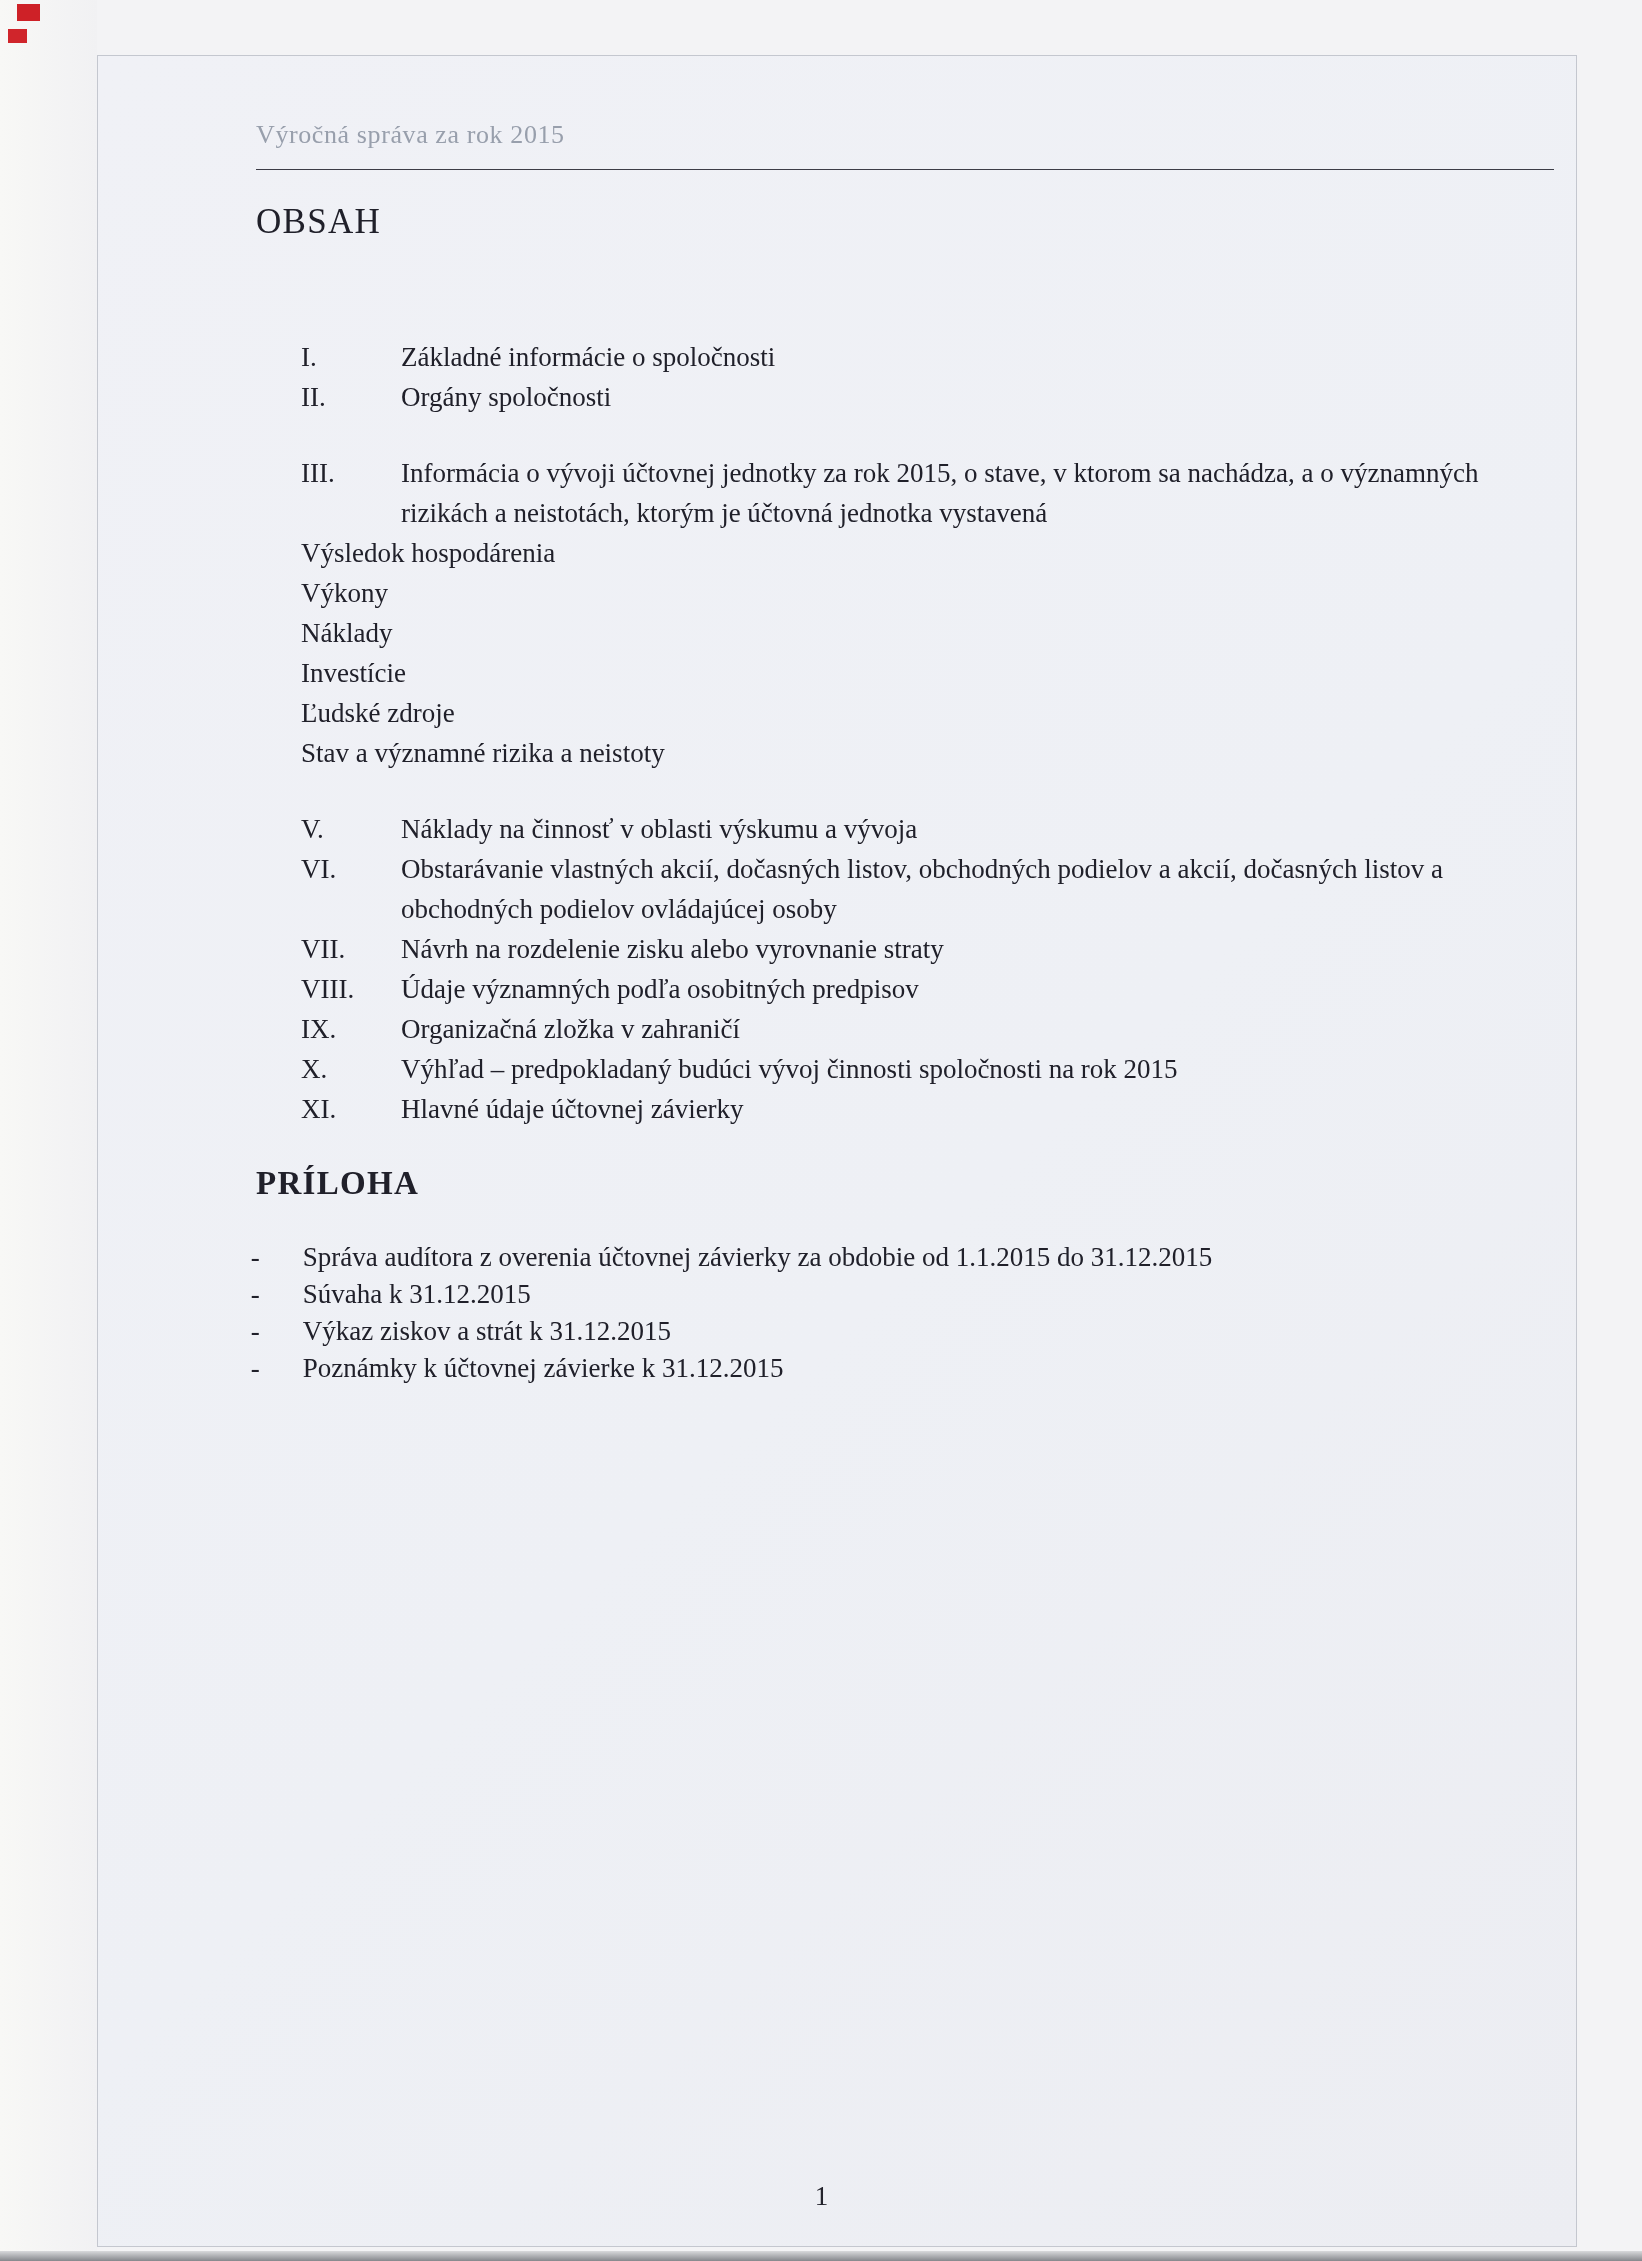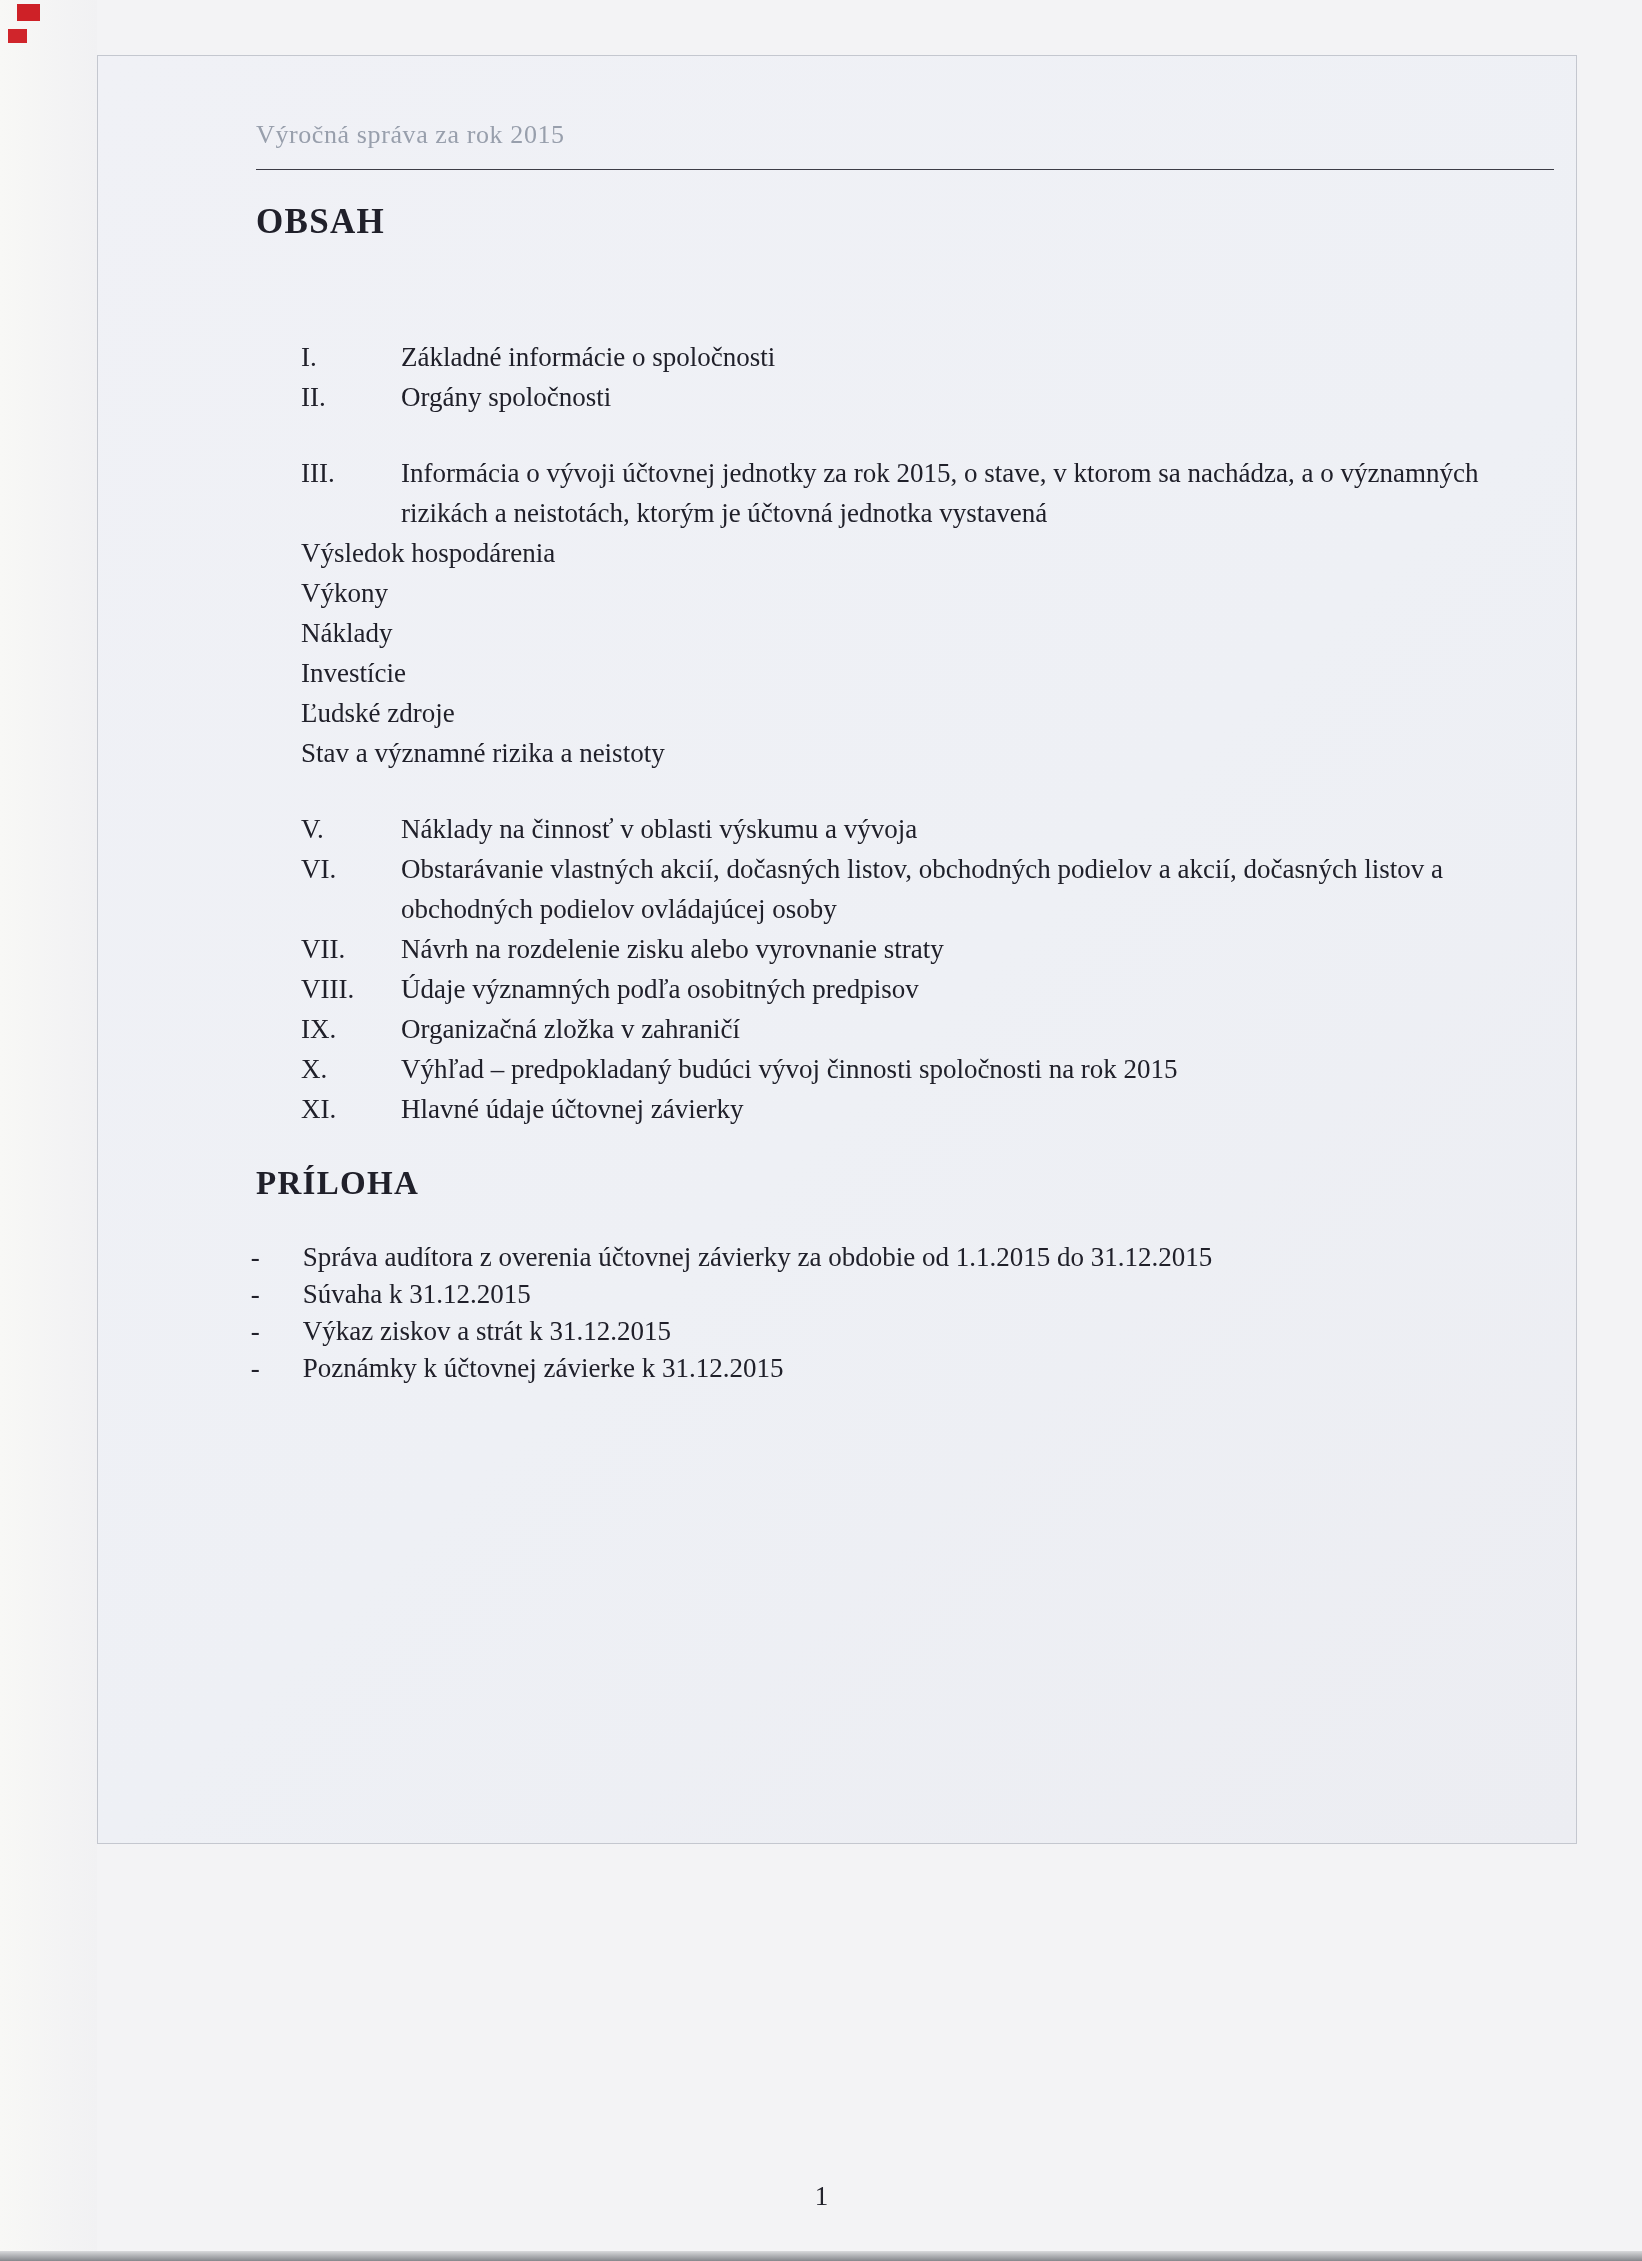--- a/index.html
+++ b/index.html
@@ -15,28 +15,28 @@
     position: absolute; left: 0; top: 0; width: 97px; height: 100%;
     background: linear-gradient(to right, #f8f8f6, #f1f1f3);
   }
   .red-mark-1 { position: absolute; left: 17px; top: 3.9px; width: 23px; height: 17.4px; background: #ce2127; }
   .red-mark-2 { position: absolute; left: 7.7px; top: 29px; width: 19.3px; height: 14px; background: #d0252b; }
   .bottom-scan-edge {
     position: absolute; left: 0; bottom: 0; width: 100%; height: 10.3px;
     background: linear-gradient(to bottom, #d8d9db, #85878c);
   }
   .page {
-    position: absolute; left: 97px; top: 55px; width: 1480px; height: 1789px;
+    position: absolute; left: 97px; top: 55px; width: 1480px; height: 2192px;
     border: 1.3px solid #c4c7cf;
     background: linear-gradient(135deg, #f0f1f6 0%, #eef0f5 55%, #ecedf2 100%);
   }
   .content { position: absolute; left: 158px; top: 64px; width: 1337px; }
   .doc-header { font-size: 26px; color: #989fac; letter-spacing: 0.6px; }
   .rule { margin-top: 19.3px; border-top: 1.9px solid #3c3c46; width: 1298px; }
-  .obsah-title { margin-top: 32px; font-size: 35px; font-weight: bold; letter-spacing: 1.3px; }
+  .obsah-title { margin-top: 32px; font-size: 35px; font-weight: normal; letter-spacing: 1.3px; }
   .toc { margin-top: 95px; margin-left: 45px; }
   .toc-block { margin-bottom: 36px; }
   .toc-row { display: flex; font-size: 27px; line-height: 40px; }
   .toc-num { flex: 0 0 100px; }
   .toc-text { flex: 1 1 auto; max-width: 1082px; }
   .priloha-title { margin-top: 32px; font-size: 33px; font-weight: bold; letter-spacing: 1.3px; }
   .priloha-list { margin-top: 37px; margin-left: -5.2px; }
   .priloha-row { display: flex; font-size: 27px; line-height: 37px; }
   .priloha-dash { flex: 0 0 52px; }
   .priloha-text { flex: 1 1 auto; max-width: 1224px; }

